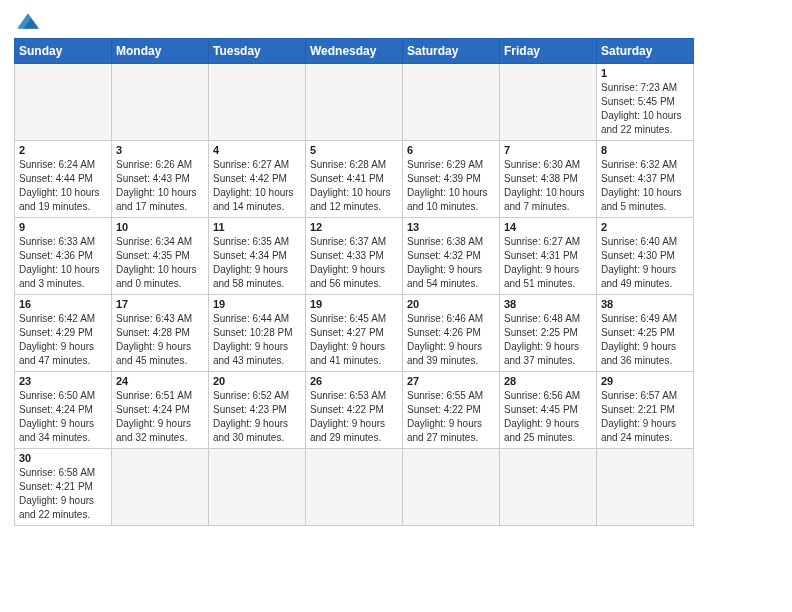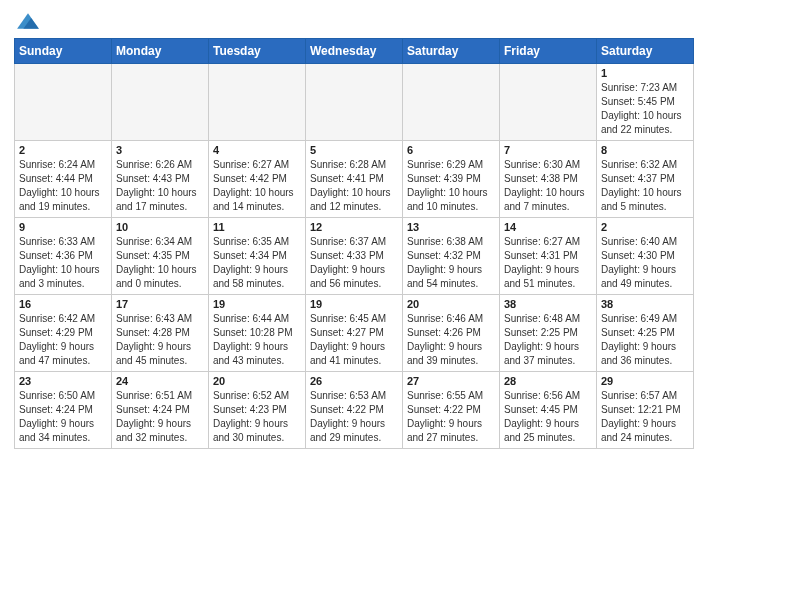--- a/index.html
+++ b/index.html
@@ -312,19 +312,33 @@
           </td>
           <td>
             <span class="day-number">28</span>
             <div class="day-info">Sunrise: 6:56 AM
 Sunset: 4:45 PM
 Daylight: 9 hours and 25 minutes.</div>
           </td>
           <td>
             <span class="day-number">29</span>
             <div class="day-info">Sunrise: 6:57 AM
-Sunset: 12:21 PM
+Sunset: 2:21 PM
 Daylight: 9 hours and 24 minutes.</div>
           </td>
+        </tr>
+        <tr>
+          <td>
+            <span class="day-number">30</span>
+            <div class="day-info">Sunrise: 6:58 AM
+Sunset: 4:21 PM
+Daylight: 9 hours and 22 minutes.</div>
+          </td>
+          <td class="empty"></td>
+          <td class="empty"></td>
+          <td class="empty"></td>
+          <td class="empty"></td>
+          <td class="empty"></td>
+          <td class="empty"></td>
         </tr>
       </tbody>
   </table>
 </div>
 
 </body></html>

